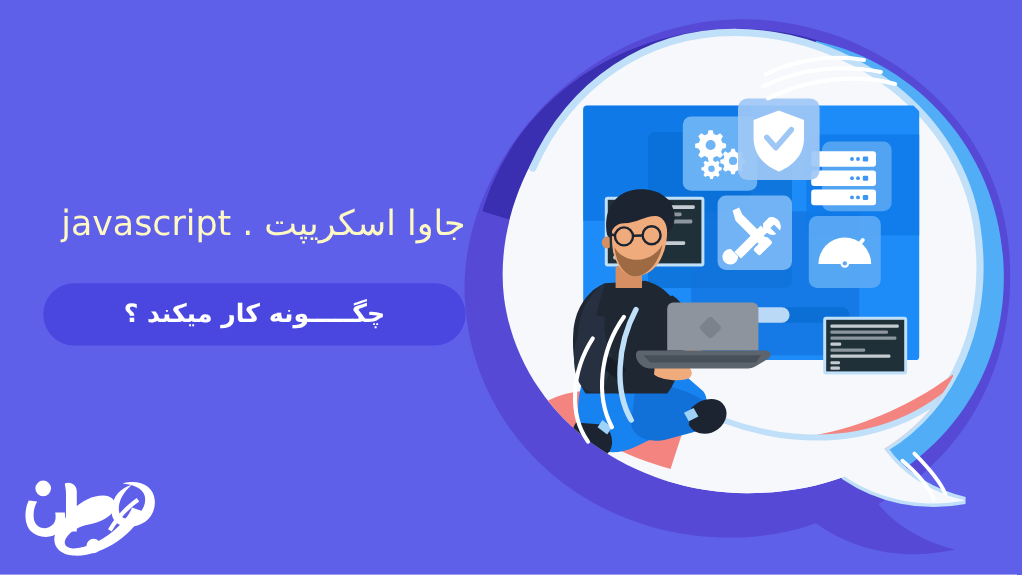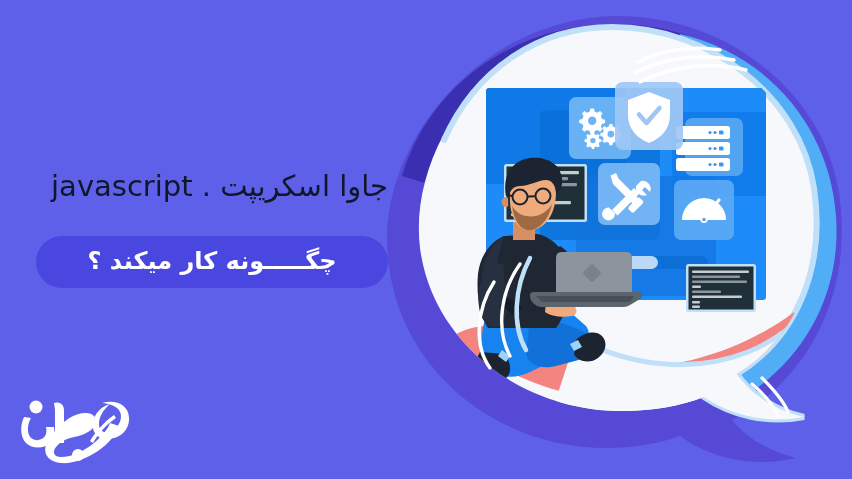--- a/index.html
+++ b/index.html
@@ -18,21 +18,21 @@
     position:absolute;
     left:0; top:168px;
     width:400px;
     z-index:60;
     text-align:right;
     direction:rtl;
   }
   #headline{
     margin:0 12px 0 0;
     padding:0 0 0 0;
-    color:#0f172a;
+    color:#fef9c3;
     font-size:29px;
     font-weight:400;
     line-height:1.25;
     letter-spacing:0px;
     white-space:nowrap;
     direction:rtl;
     unicode-bidi:plaintext;
     font-family:"DejaVu Sans","Liberation Sans",sans-serif;
   }
   #subhead-pill{
@@ -41,21 +41,21 @@
     width:352px; height:52px;
     box-sizing:border-box;
     background:#4a46e0;
     border-radius:26px;
     display:flex;
     align-items:center;
     justify-content:center;
   }
   #subhead-text{
     color:#ffffff;
-    font-size:24px;
+    font-size:21px;
     font-weight:bold;
     line-height:1;
     white-space:nowrap;
     direction:rtl;
     unicode-bidi:plaintext;
     margin-top:-2px;
     font-family:"DejaVu Sans","Liberation Sans",sans-serif;
   }
 
   

